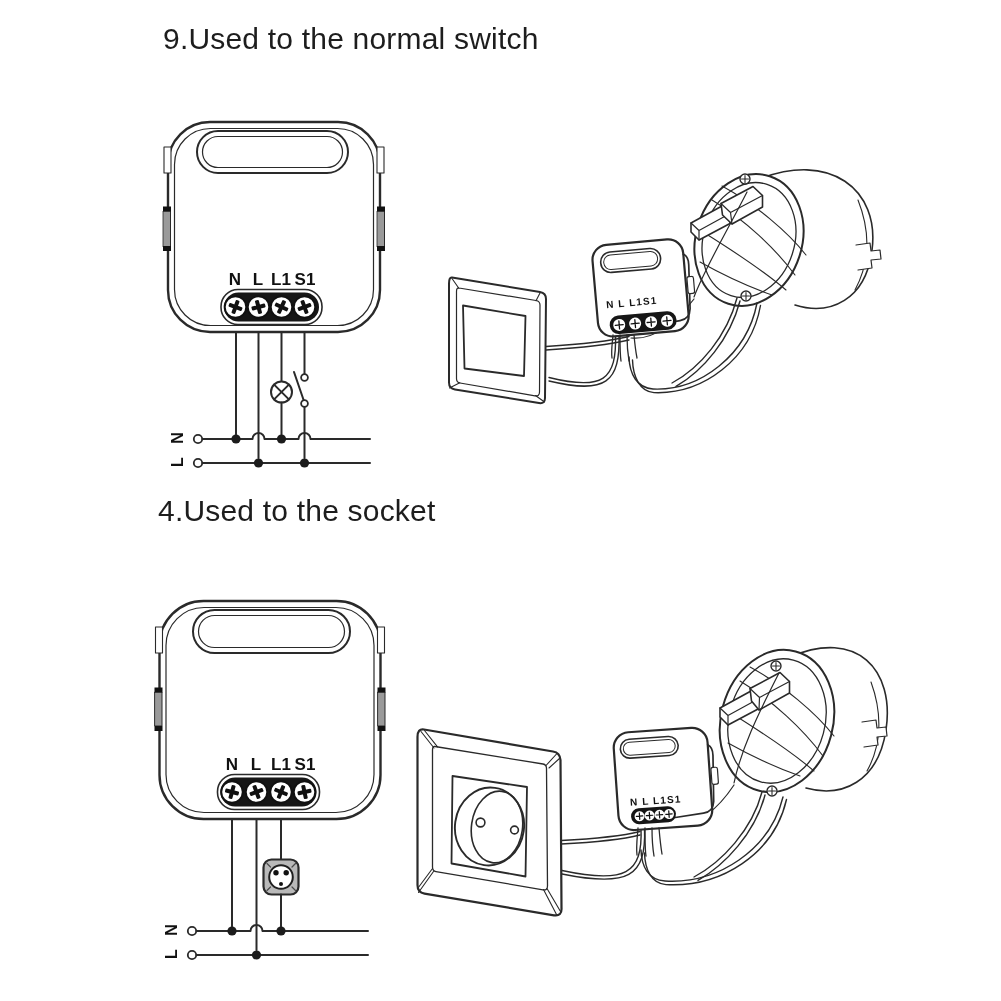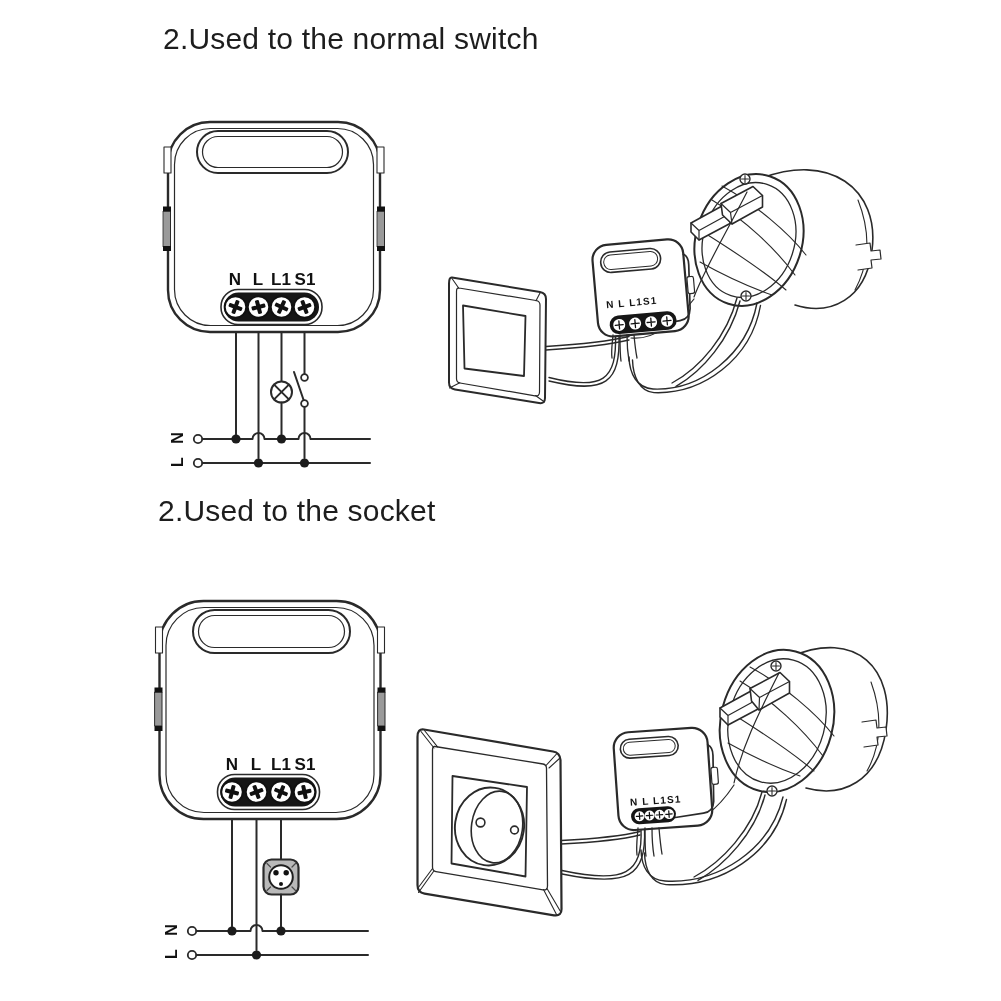--- a/index.html
+++ b/index.html
@@ -304,22 +304,22 @@
     </g>
     <g stroke-width="1.3">
       <path d="M638,828 C637,840 636,848 637,855"></path>
       <path d="M645,828 C645,842 645,850 646,856"></path>
       <path d="M652,828 C652,842 653,850 654,856"></path>
       <path d="M659,828 C660,840 661,848 662,854"></path>
     </g>
   </g>
 </svg>
 
-  <div class="heading" style="left:163px;top:22px;">2.Used to the normal switch</div>
-  <div class="heading" style="left:158px;top:494px;">2.Used to the socket</div>
+  <div class="heading" style="left:163px;top:22px;">9.Used to the normal switch</div>
+  <div class="heading" style="left:158px;top:494px;">4.Used to the socket</div>
 
   <div class="tlabel" style="left:220px;top:270px;">N</div>
   <div class="tlabel" style="left:243px;top:270px;">L</div>
   <div class="tlabel" style="left:266px;top:270px;">L1</div>
   <div class="tlabel" style="left:290px;top:270px;">S1</div>
 
   <div class="tlabel" style="left:217px;top:755px;">N</div>
   <div class="tlabel" style="left:241px;top:755px;">L</div>
   <div class="tlabel" style="left:266px;top:755px;">L1</div>
   <div class="tlabel" style="left:290px;top:755px;">S1</div>

